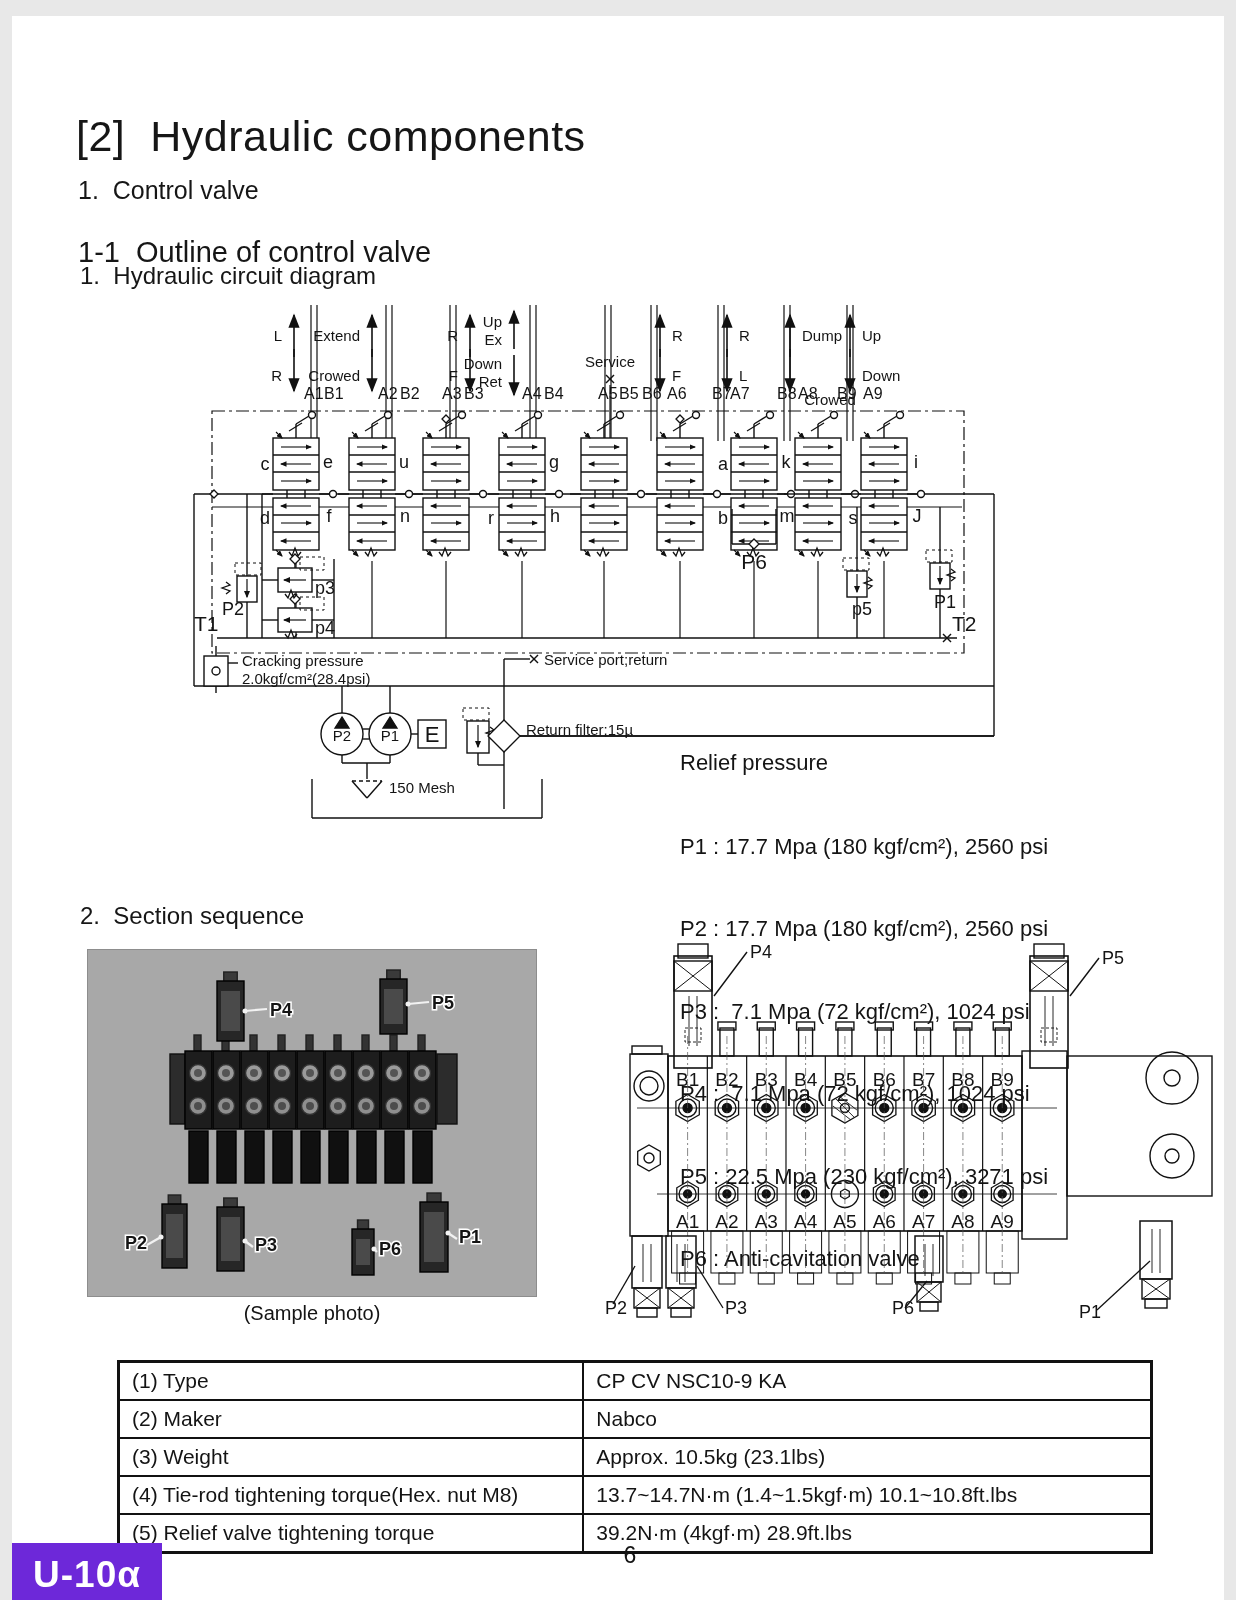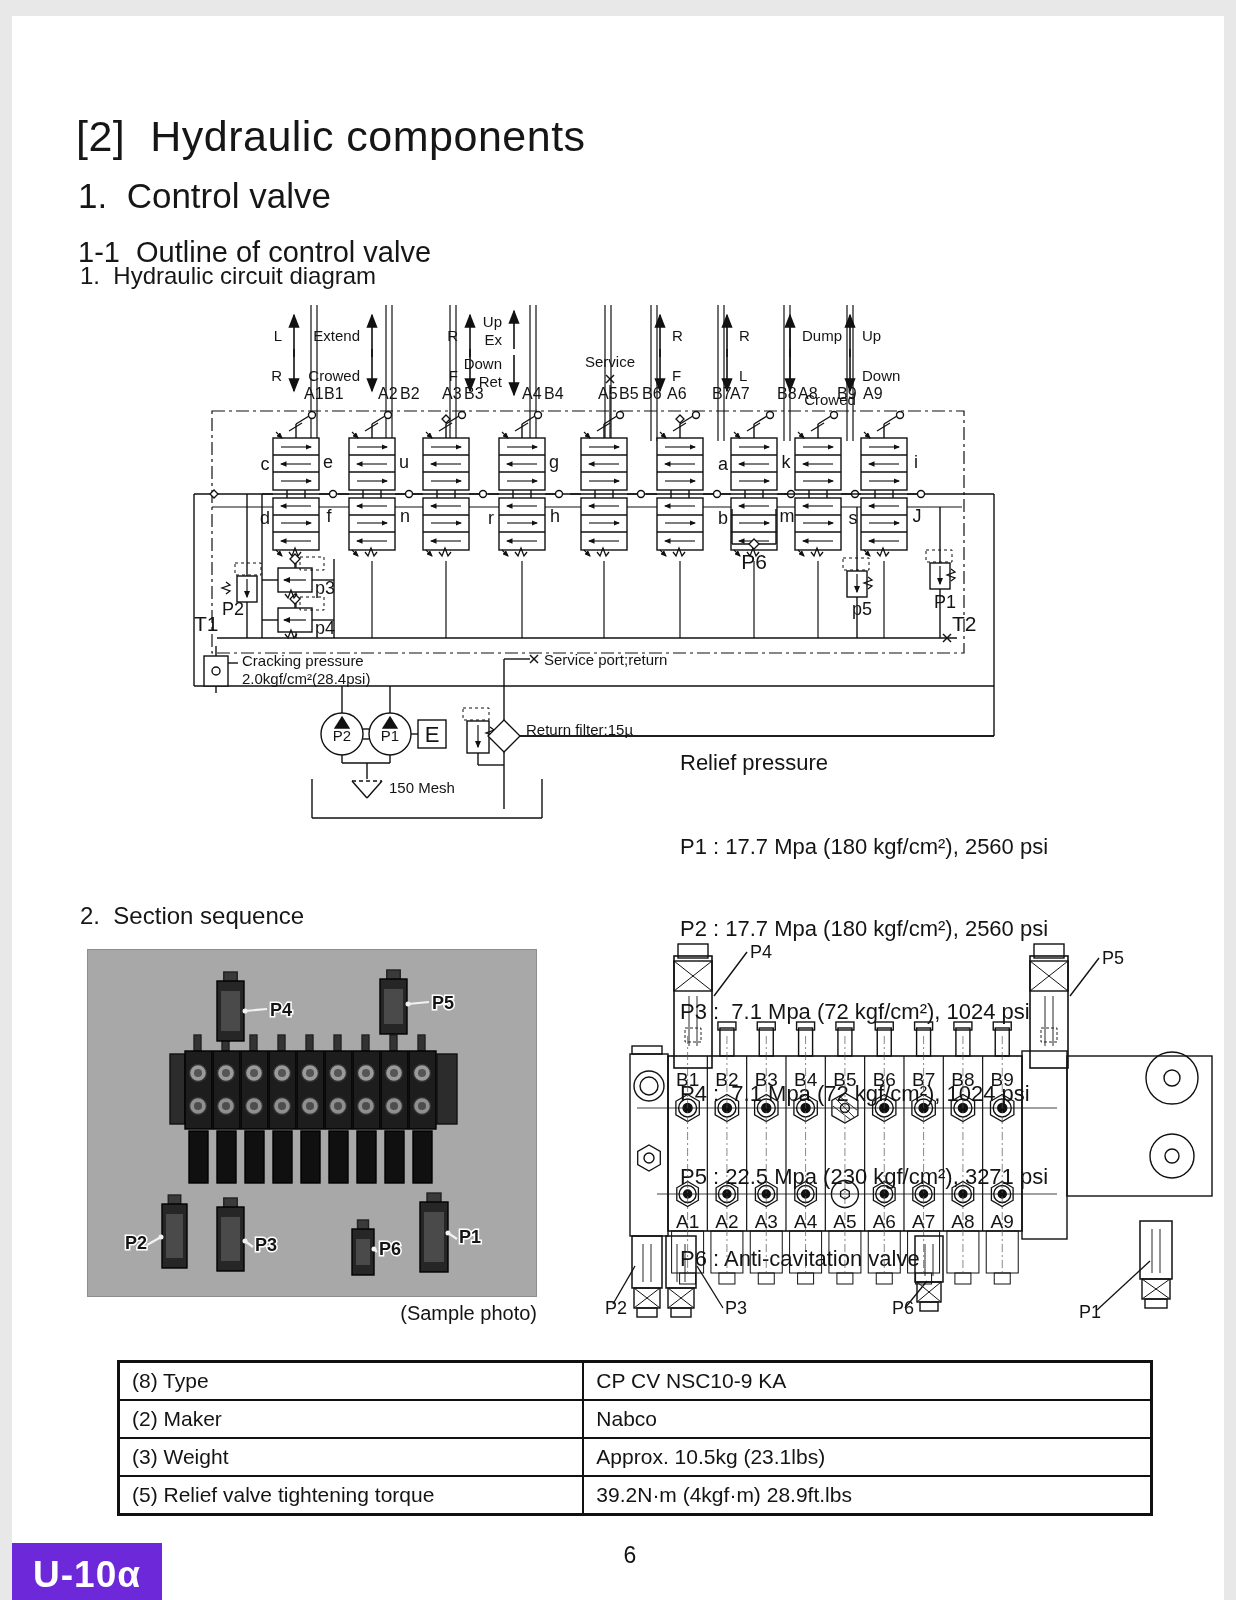--- a/index.html
+++ b/index.html
@@ -1,28 +1,28 @@
 <!DOCTYPE html>
 <html><head>
 <meta charset="utf-8">
 <style>
   html,body{margin:0;padding:0;background:#e8e8e8;}
   .page{position:relative;width:1212px;height:1600px;background:#fff;margin:16px auto;
         font-family:"Liberation Sans",sans-serif;color:#141414;overflow:hidden;}
   .abs{position:absolute;}
   .hdg{white-space:pre;color:#161616;}
   #h1{left:64px;top:96px;font-size:43px;font-weight:400;letter-spacing:.5px;}
-  #h2{left:66px;top:160px;font-size:35px;text-align:center;}
+  #h2{left:66px;top:160px;font-size:25px;text-align:center;}
   #h3{left:66px;top:220px;font-size:29px;}
   #h4{left:68px;top:246px;font-size:24px;}
   #h5{left:68px;top:886px;font-size:24px;}
   svg{font-family:"Liberation Sans",sans-serif;}
   .relief{left:668px;top:678px;font-size:22px;line-height:27.5px;white-space:pre;}
   .relief .title{margin-bottom:1px;}
-  .caption{left:75px;top:1286px;width:450px;text-align:right;font-size:20px;}
+  .caption{left:75px;top:1286px;width:450px;text-align:center;font-size:20px;}
   table.spec{position:absolute;left:105px;top:1344px;width:1036px;border-collapse:collapse;
              border:3px solid #111;font-size:21px;}
   table.spec td{border:2px solid #111;height:32px;padding:2px 12px;}
   table.spec td.lab{width:45%;text-align:left;}
   table.spec td.val{text-align:left;}
   .footer-num{left:0;top:1526px;width:1236px;text-align:center;font-size:23px;}
   .model{left:0;top:1527px;width:150px;height:63px;background:#6d28d9;color:#fff;
          font-size:37px;font-weight:bold;display:flex;align-items:center;justify-content:center;
          letter-spacing:1px;}
 </style>
@@ -782,30 +782,34 @@
       <line x1="100" y1="330" x2="126" y2="372" stroke="#111" stroke-width="1.3"></line>
       <text x="295" y="378" font-size="18" text-anchor="start" fill="#141414">P6</text>
       <line x1="330" y1="345" x2="308" y2="372" stroke="#111" stroke-width="1.3"></line>
       <text x="482" y="382" font-size="18" text-anchor="start" fill="#141414">P1</text>
       <line x1="553" y1="325" x2="500" y2="374" stroke="#111" stroke-width="1.3"></line>
     </svg>
 
   <table class="spec">
       <tbody id="spec-body">
         <tr>
-          <td class="lab">(8)  Type</td>
+          <td class="lab">(1)  Type</td>
           <td class="val">CP CV NSC10-9 KA</td>
         </tr>
         <tr>
           <td class="lab">(2)  Maker</td>
           <td class="val">Nabco</td>
         </tr>
         <tr>
           <td class="lab">(3)  Weight</td>
           <td class="val">Approx. 10.5kg (23.1lbs)</td>
+        </tr>
+        <tr>
+          <td class="lab">(4)  Tie-rod tightening torque(Hex. nut M8)</td>
+          <td class="val">13.7~14.7N·m (1.4~1.5kgf·m) 10.1~10.8ft.lbs</td>
         </tr>
         <tr>
           <td class="lab">(5)  Relief valve tightening torque</td>
           <td class="val">39.2N·m (4kgf·m) 28.9ft.lbs</td>
         </tr>
       </tbody>
     </table>
 
   <div class="abs footer-num">6</div>
   <div class="abs model">U-10α</div>

